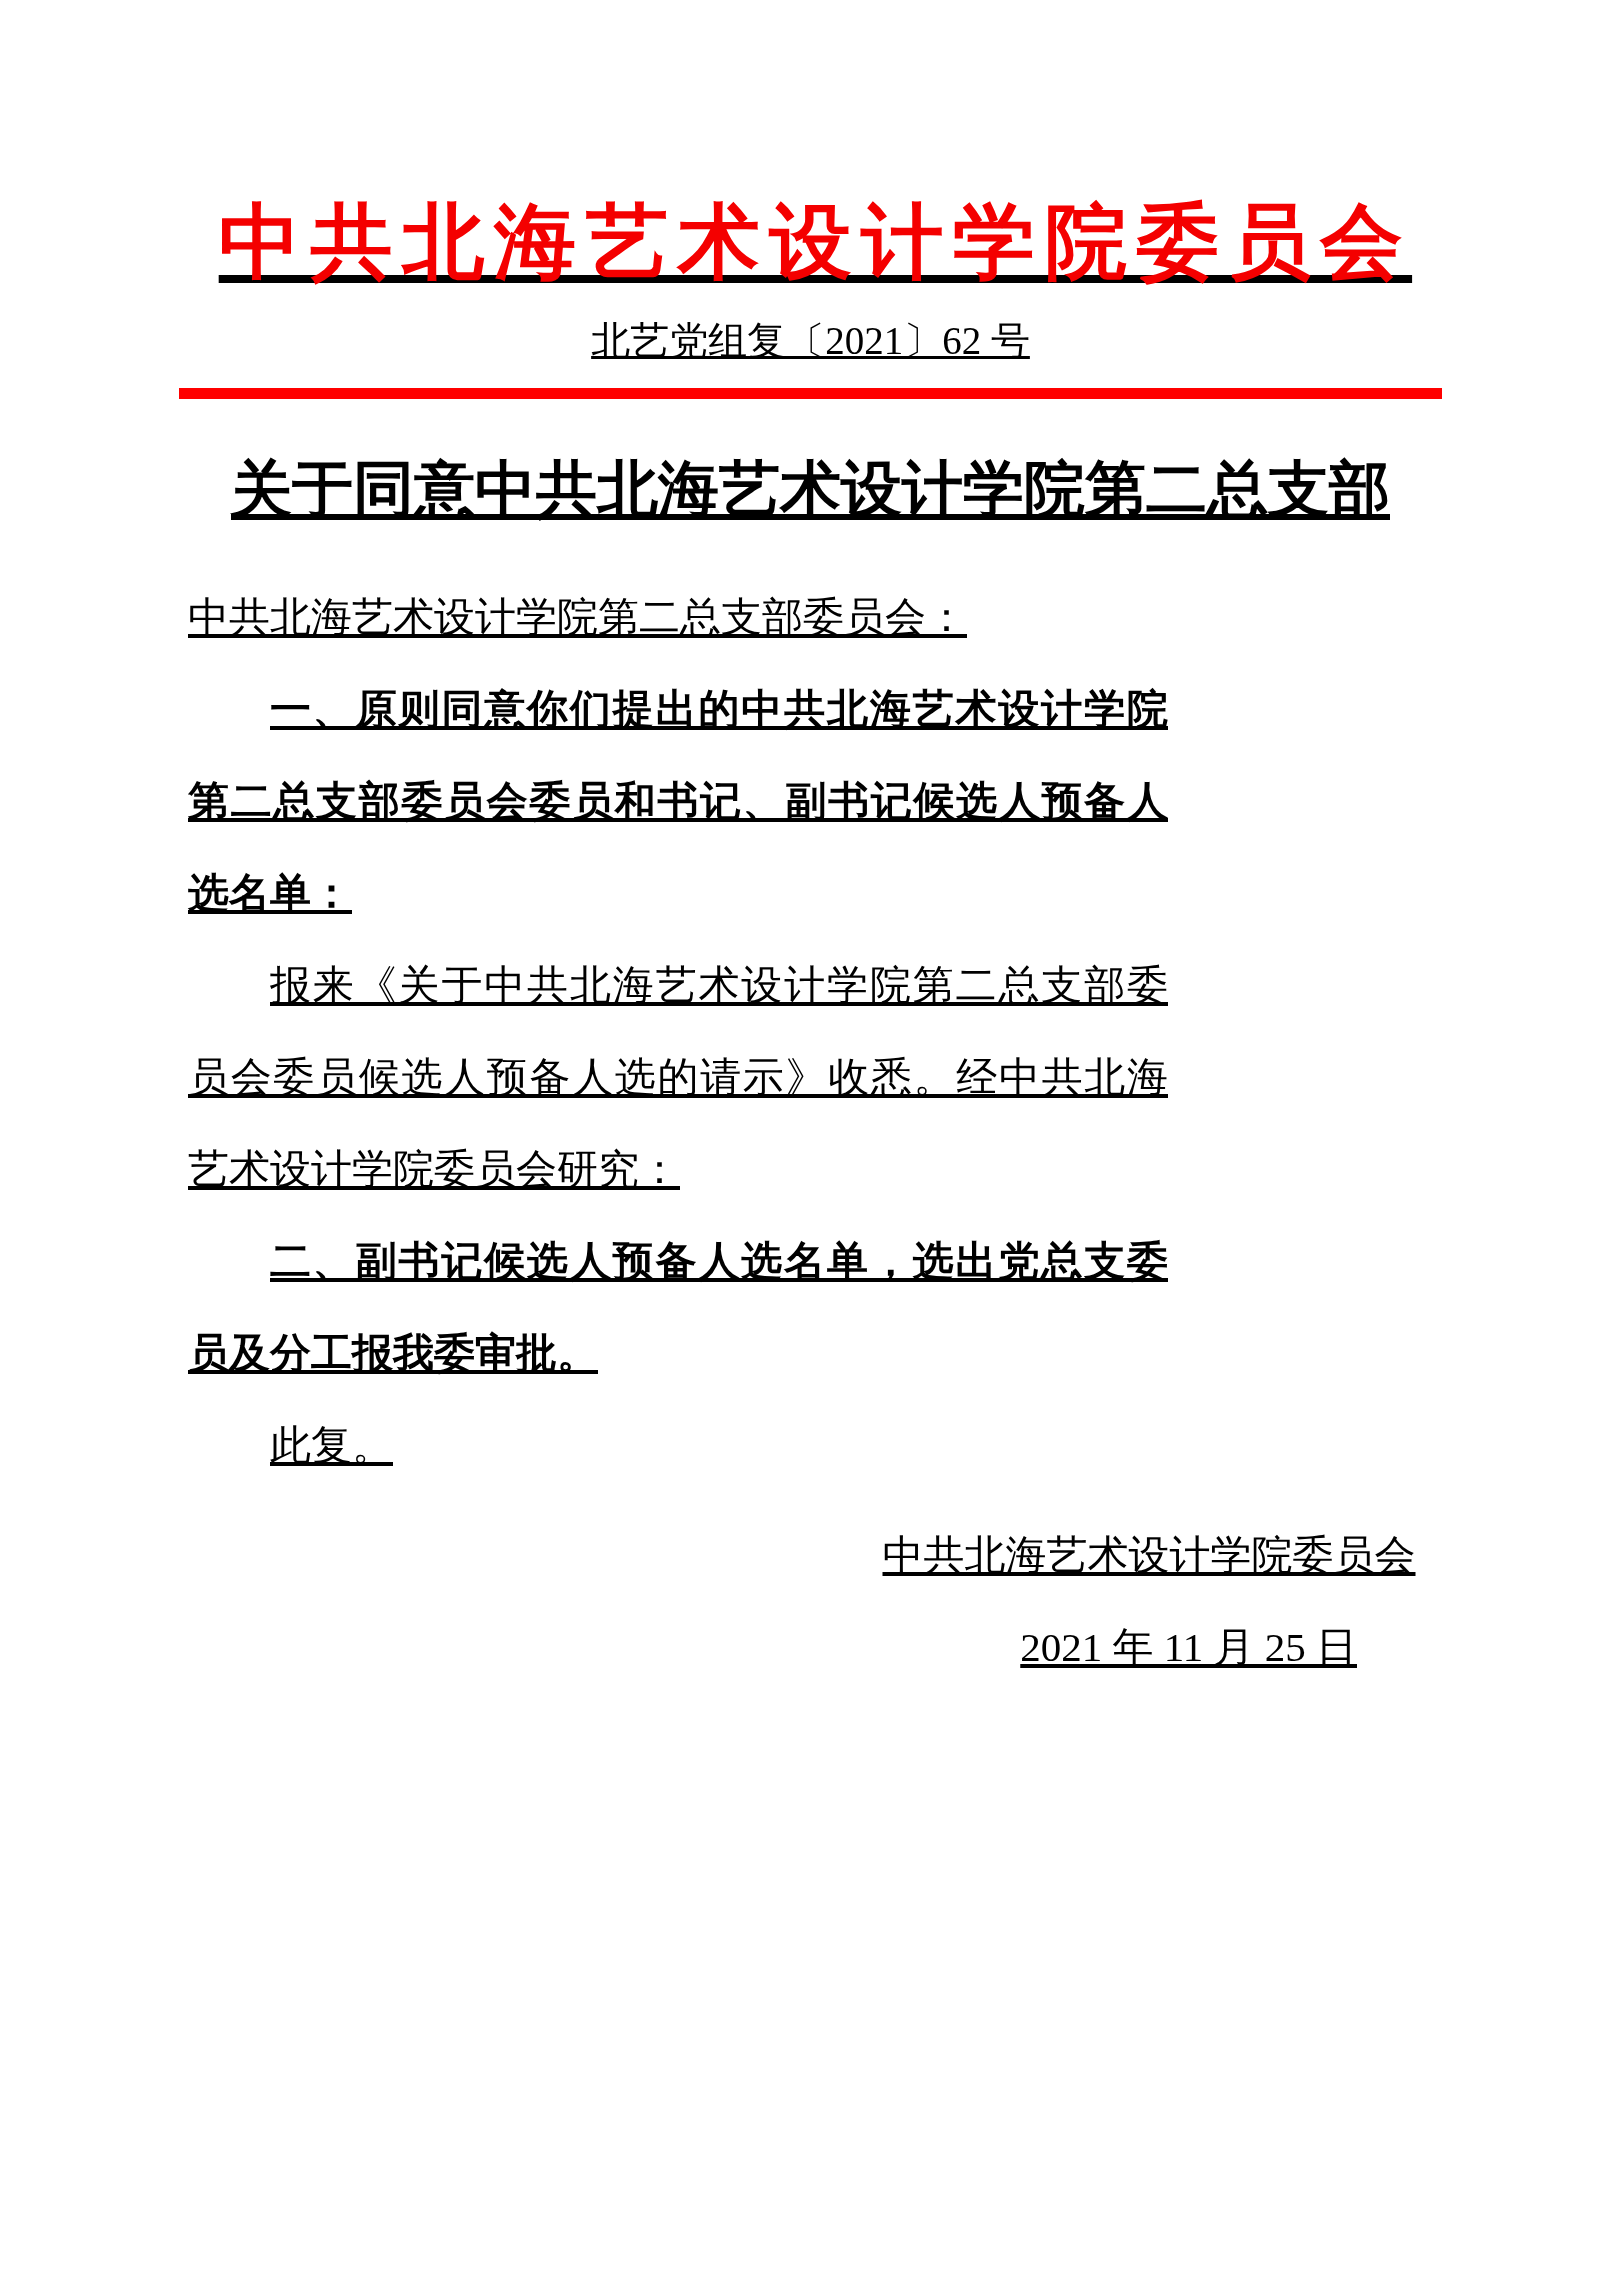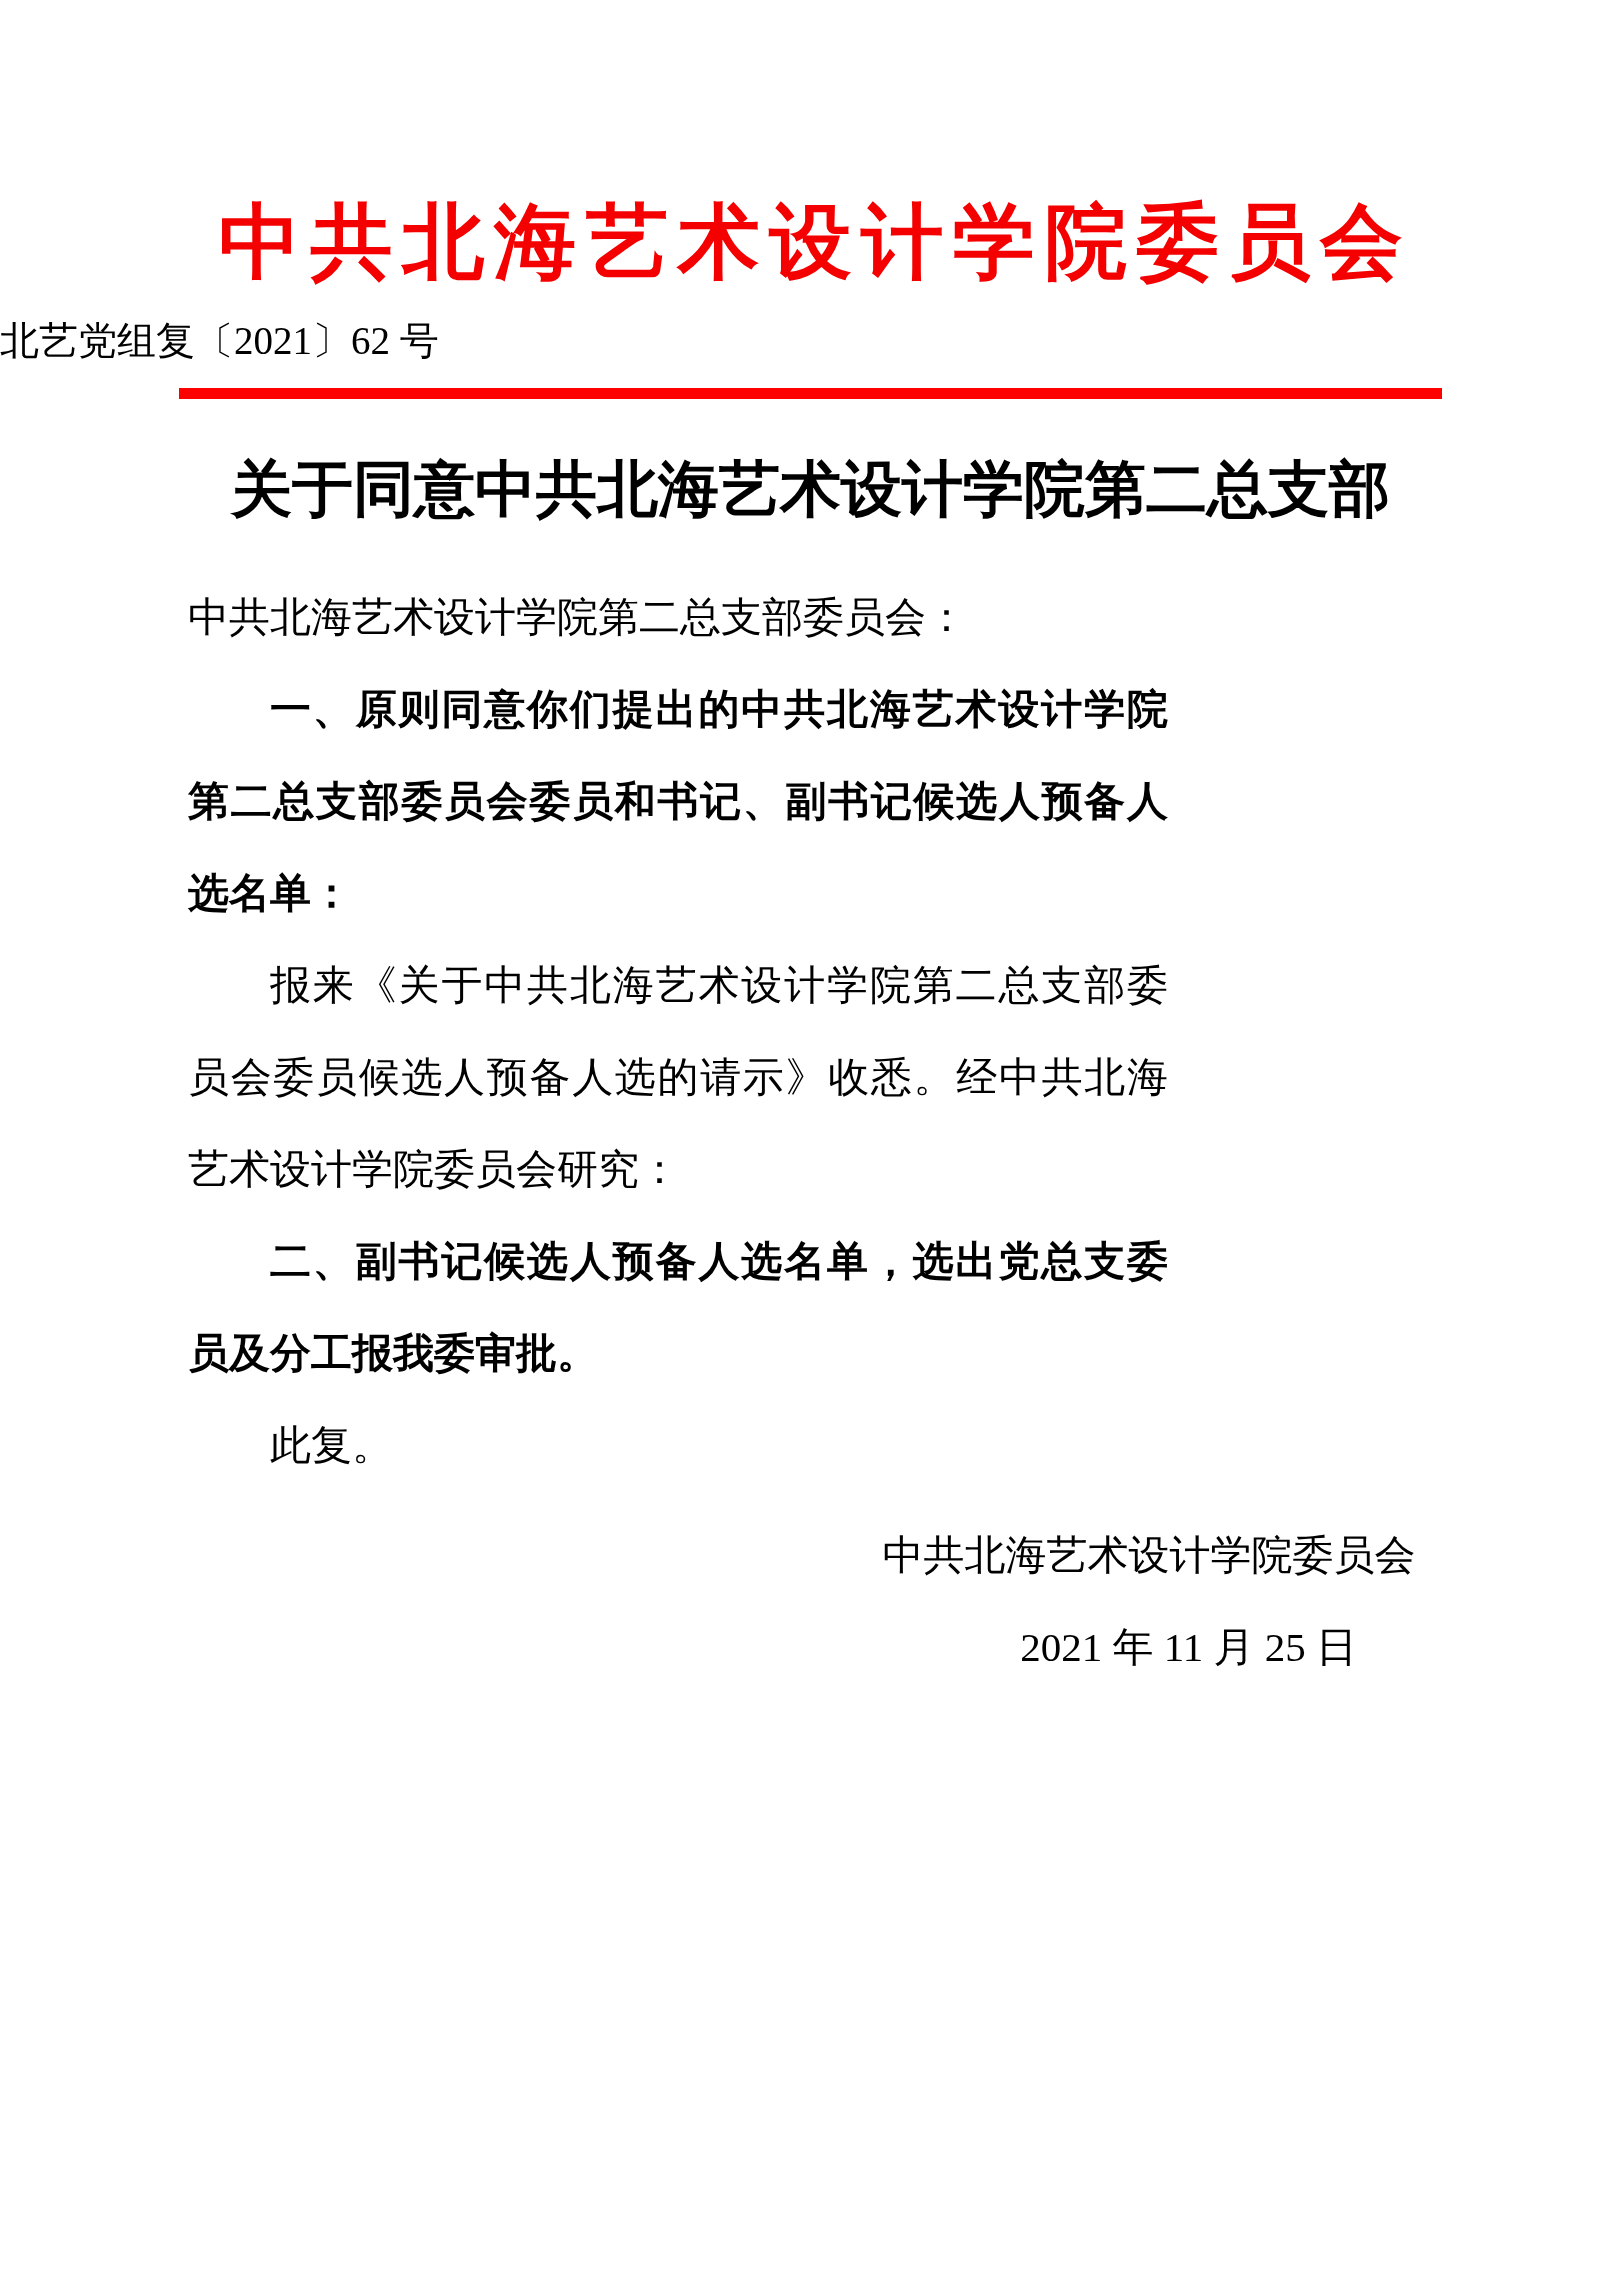--- a/index.html
+++ b/index.html
@@ -5,34 +5,36 @@
   html, body { margin: 0; padding: 0; background: #ffffff; }
   .page {
     position: relative;
     width: 1621px;
     height: 2293px;
     margin: 0 auto;
     background: #ffffff;
     color: #000000;
     font-family: "Liberation Serif", serif;
     overflow: hidden;
+    text-decoration: underline;
   }
   .header-org {
     margin-top: 194px;
     text-align: center;
     color: #f40000;
     font-weight: bold;
     font-size: 82px;
     letter-spacing: 9.8px;
     text-indent: 9.8px; 
     line-height: 1.2;
     font-family: "Liberation Serif", serif;
   }
   .doc-number {
     margin-top: 25.5px;
+    text-align: center;
     font-size: 39px;
     line-height: 1.2;
   }
   .red-divider {
     height: 10.8px;
     background: #ff0000;
     margin: 23.5px 179px 0 179px;
   }
   .doc-title {
     margin-top: 45px;

